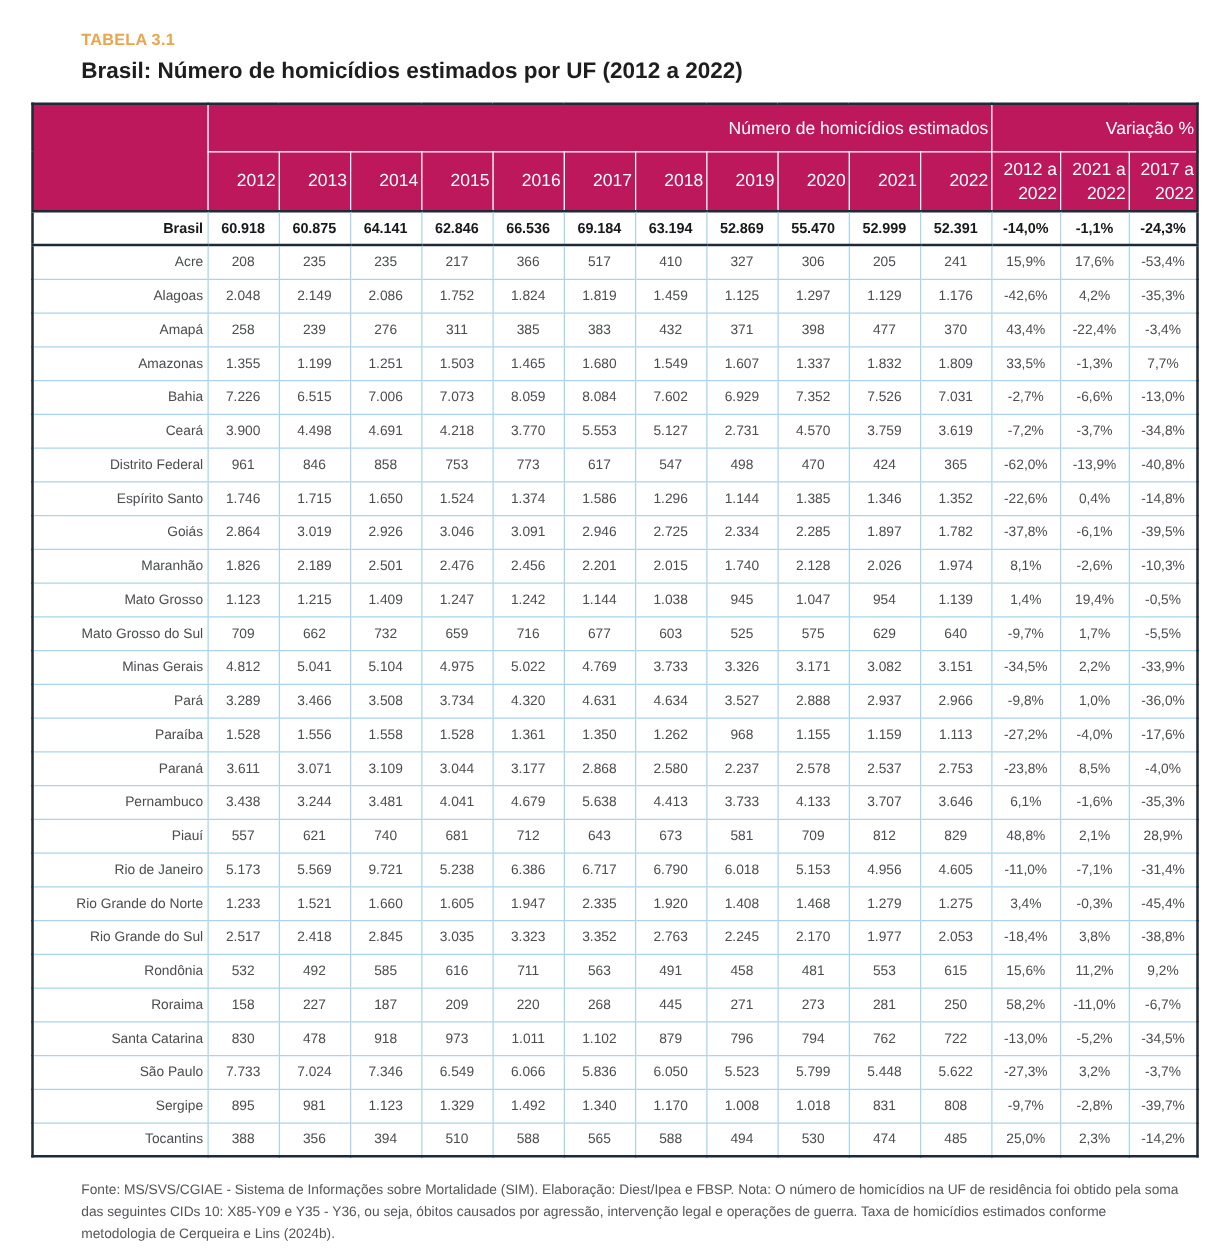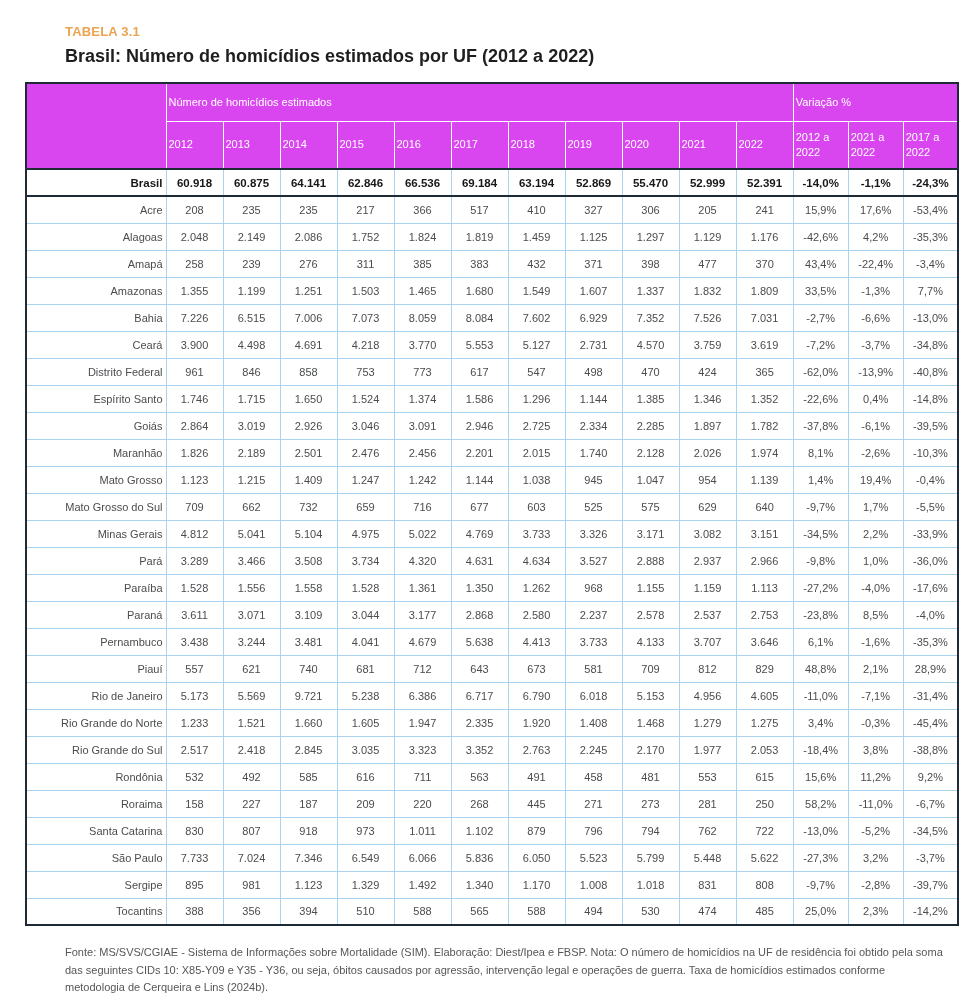--- a/index.html
+++ b/index.html
@@ -31,27 +31,27 @@
     table-layout: fixed;
     width: 930px;
     margin: 15px 0 0 25px;
     border: 2px solid #1e2a36;
   }
   col.c-name { width: 140px; }
   col.c-year { width: 57px; }
   col.c-var  { width: 55px; }
 
   thead th {
-    background: #d946ef;
+    background: #be185d;
     color: #ffffff;
     font-weight: normal;
-    font-size: 11px;
+    font-size: 14px;
     border: 1px solid #ffffff;
     padding: 4px 2px;
-    text-align: left;
+    text-align: right;
     vertical-align: middle;
   }
   thead tr.group-row th { height: 38px; }
   thead tr.year-row th { height: 48px; line-height: 1.35; }
   th.corner { border-bottom: none; }
 
   tbody td {
     border: 1px solid #a9d3ee;
     font-size: 11px;
     color: #4a4c4e;
@@ -329,21 +329,21 @@
           <td>1.247</td>
           <td>1.242</td>
           <td>1.144</td>
           <td>1.038</td>
           <td>945</td>
           <td>1.047</td>
           <td>954</td>
           <td>1.139</td>
           <td>1,4%</td>
           <td>19,4%</td>
-          <td>-0,4%</td>
+          <td>-0,5%</td>
         </tr>
         <tr>
           <td class="name">Mato Grosso do Sul</td>
           <td>709</td>
           <td>662</td>
           <td>732</td>
           <td>659</td>
           <td>716</td>
           <td>677</td>
           <td>603</td>
@@ -538,21 +538,21 @@
           <td>273</td>
           <td>281</td>
           <td>250</td>
           <td>58,2%</td>
           <td>-11,0%</td>
           <td>-6,7%</td>
         </tr>
         <tr>
           <td class="name">Santa Catarina</td>
           <td>830</td>
-          <td>807</td>
+          <td>478</td>
           <td>918</td>
           <td>973</td>
           <td>1.011</td>
           <td>1.102</td>
           <td>879</td>
           <td>796</td>
           <td>794</td>
           <td>762</td>
           <td>722</td>
           <td>-13,0%</td>

